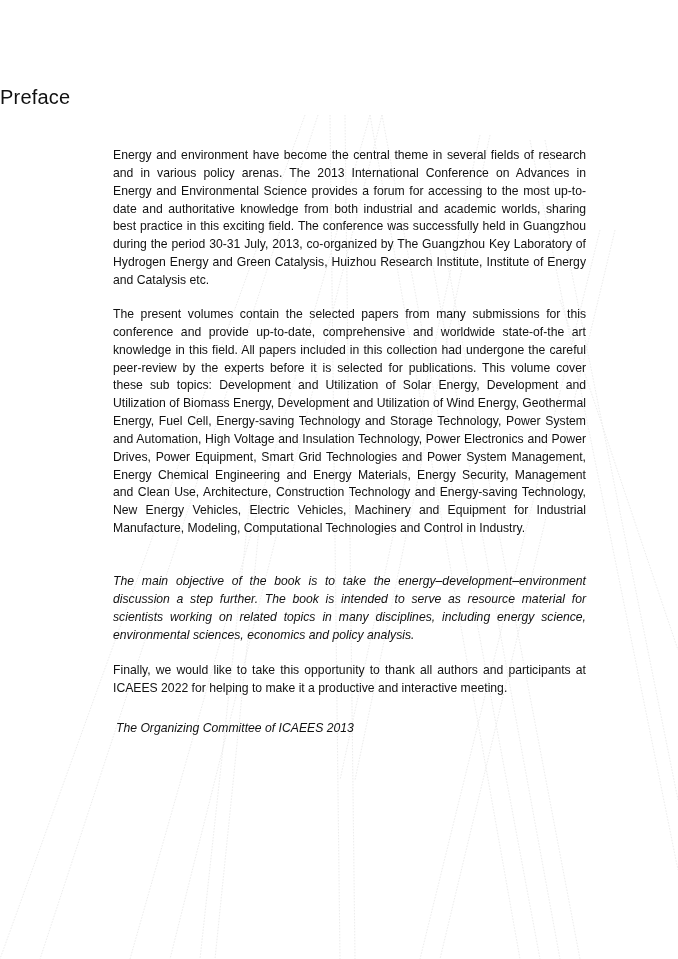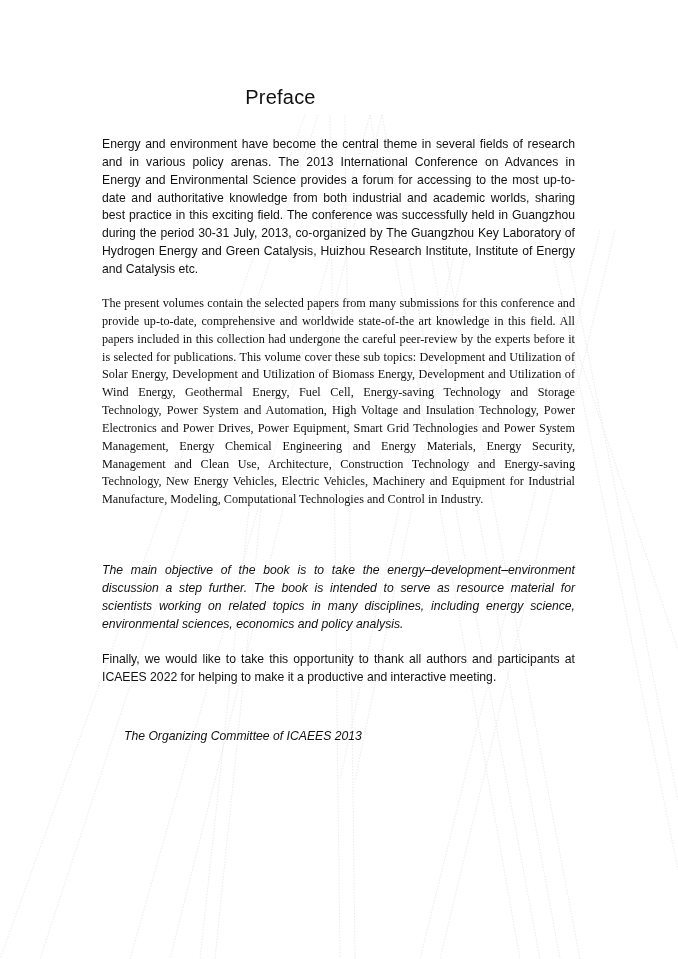--- a/index.html
+++ b/index.html
@@ -24,46 +24,46 @@
     }
     .page {
       position: relative;
       z-index: 1;
     }
     .title {
       position: absolute;
       top: 86px;
       left: 0;
       width: 561px;
-      text-align: center;
+      text-align: left;
       font-size: 20px;
       font-weight: normal;
       margin: 0;
       letter-spacing: 0.2px;
     }
     .body-text {
       position: absolute;
       left: 102px;
       width: 473px;
       font-size: 12.2px;
       line-height: 17.85px;
       text-align: justify;
-      margin: 0;
+      margin: 11px;
     }
     #p1 { top: 136px; }
-    #p2 { top: 295px; font-family: Liberation Serif, serif; }
+    #p2 { top: 295px; }
     #p3 { top: 562px; font-style: italic; }
     #p4 { top: 651px; }
     .signature {
       position: absolute;
       left: 116px;
       top: 721px;
       font-size: 12.2px;
       font-style: italic;
-      margin: 8px;
+      margin: 0;
     }
   </style>
 </head>
 <body>
 
 <svg class="watermark" viewBox="0 0 678 959" xmlns="http://www.w3.org/2000/svg">
   <g stroke="#ececec" stroke-width="1" stroke-dasharray="1.5 1.5" fill="none">
     <line x1="305" y1="115" x2="0" y2="959"></line>
     <line x1="318" y1="115" x2="40" y2="959"></line>
     <line x1="370" y1="115" x2="130" y2="959"></line>

